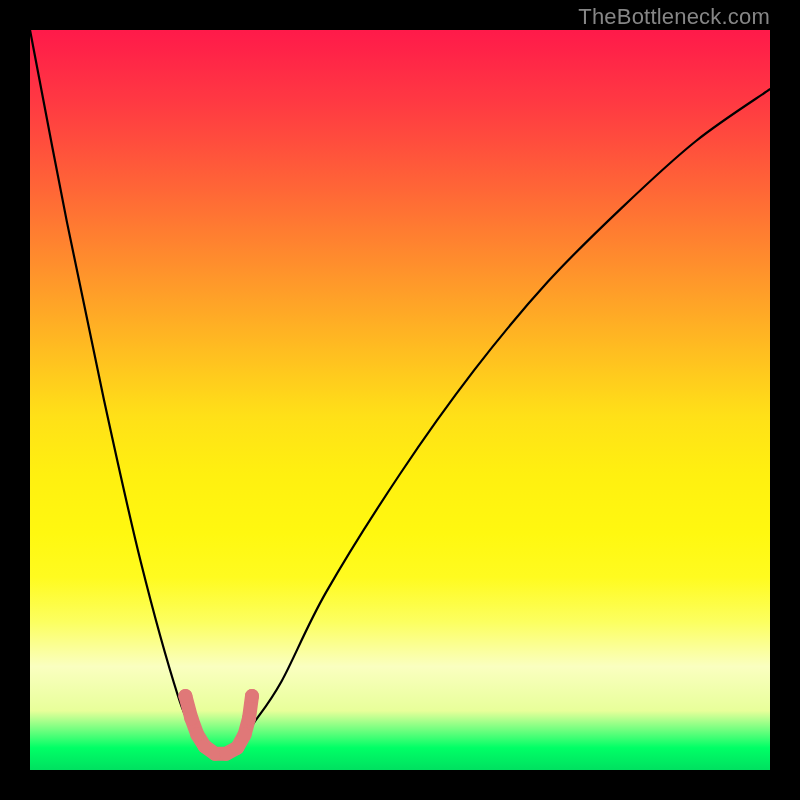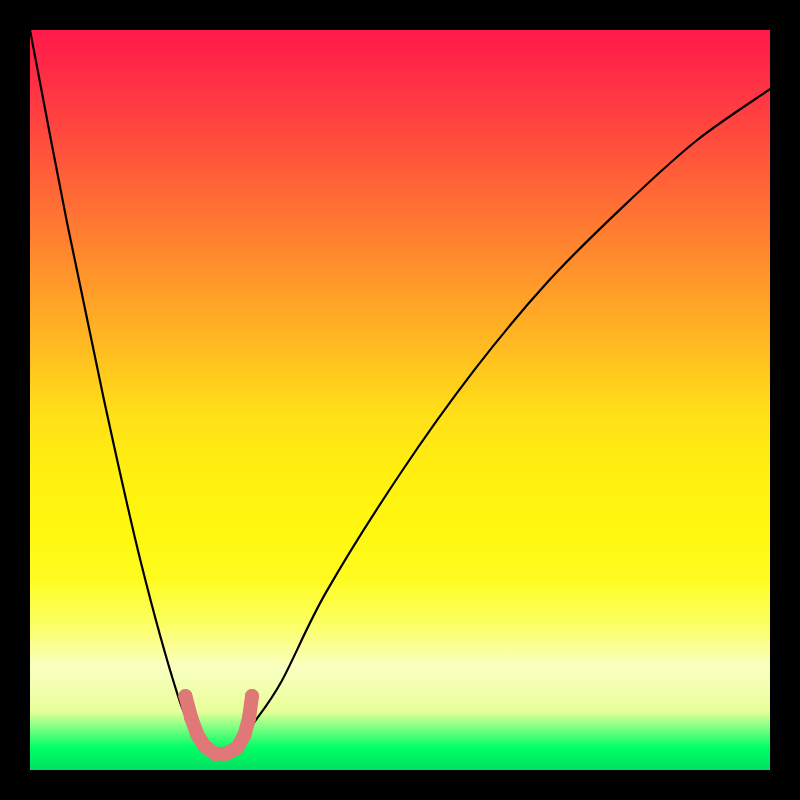--- a/index.html
+++ b/index.html
@@ -47,20 +47,21 @@
     position: absolute;
     left: 0; top: 0;
     width: 740px; height: 740px;
     overflow: visible;
   }
 </style>
 </head>
 <body>
 
 <div class="frame">
+  <div class="watermark">TheBottleneck.com</div>
   <div class="plot-area">
     <svg class="curve-svg" viewBox="0 0 740 740">
       <g>
         <path id="curve-path" fill="none" stroke="#000000" stroke-width="2.2" stroke-linecap="round" d="M 0 0 C 6.166666666666667 32.06666666666666 24.666666666666664 130.73333333333332 37 192.39999999999998 C 49.333333333333336 254.06666666666663 61.666666666666664 313.26666666666665 74 370 C 86.33333333333333 426.73333333333335 98.66666666666667 483.46666666666664 111 532.8 C 123.33333333333333 582.1333333333333 139.36666666666667 638.8666666666667 148 666 C 156.63333333333333 693.1333333333333 157.86666666666667 686.9666666666667 162.8 695.6 C 167.73333333333335 704.2333333333333 172.66666666666666 712.8666666666666 177.6 717.8 C 182.53333333333333 722.7333333333333 187.46666666666667 725.2 192.4 725.2 C 197.33333333333334 725.2 202.26666666666668 722.7333333333333 207.20000000000002 717.8 C 212.13333333333335 712.8666666666666 214.6 706.7 222 695.6 C 229.4 684.5 239.26666666666668 673.4000000000001 251.60000000000002 651.2 C 263.93333333333334 629 276.26666666666665 596.9333333333333 296 562.4 C 315.73333333333335 527.8666666666667 345.3333333333333 481 370 444 C 394.6666666666667 407 419.3333333333333 372.46666666666664 444 340.4 C 468.6666666666667 308.3333333333333 493.3333333333333 278.7333333333333 518 251.59999999999997 C 542.6666666666666 224.46666666666664 567.3333333333334 201.03333333333336 592 177.60000000000002 C 616.6666666666666 154.16666666666669 641.3333333333334 130.73333333333335 666 111 C 690.6666666666666 91.26666666666665 727.6666666666666 67.83333333333327 740 59.19999999999993"></path>
       </g>
       <g id="markers-group">
           <path d="M 155.4 666 L 161.32 688.2 L 167.24 704.48 L 174.64000000000001 716.32 L 185 723.72 L 196.10000000000002 723.72 L 207.20000000000002 717.8 L 214.6 704.48 L 219.04000000000002 688.2 L 222 666" fill="none" stroke="#e07878" stroke-width="14" stroke-linecap="round" stroke-linejoin="round"></path>
           <circle cx="155.4" cy="666" r="7" fill="#e07878"></circle>
           <circle cx="161.32" cy="688.2" r="7" fill="#e07878"></circle>
           <circle cx="167.24" cy="704.48" r="7" fill="#e07878"></circle>

